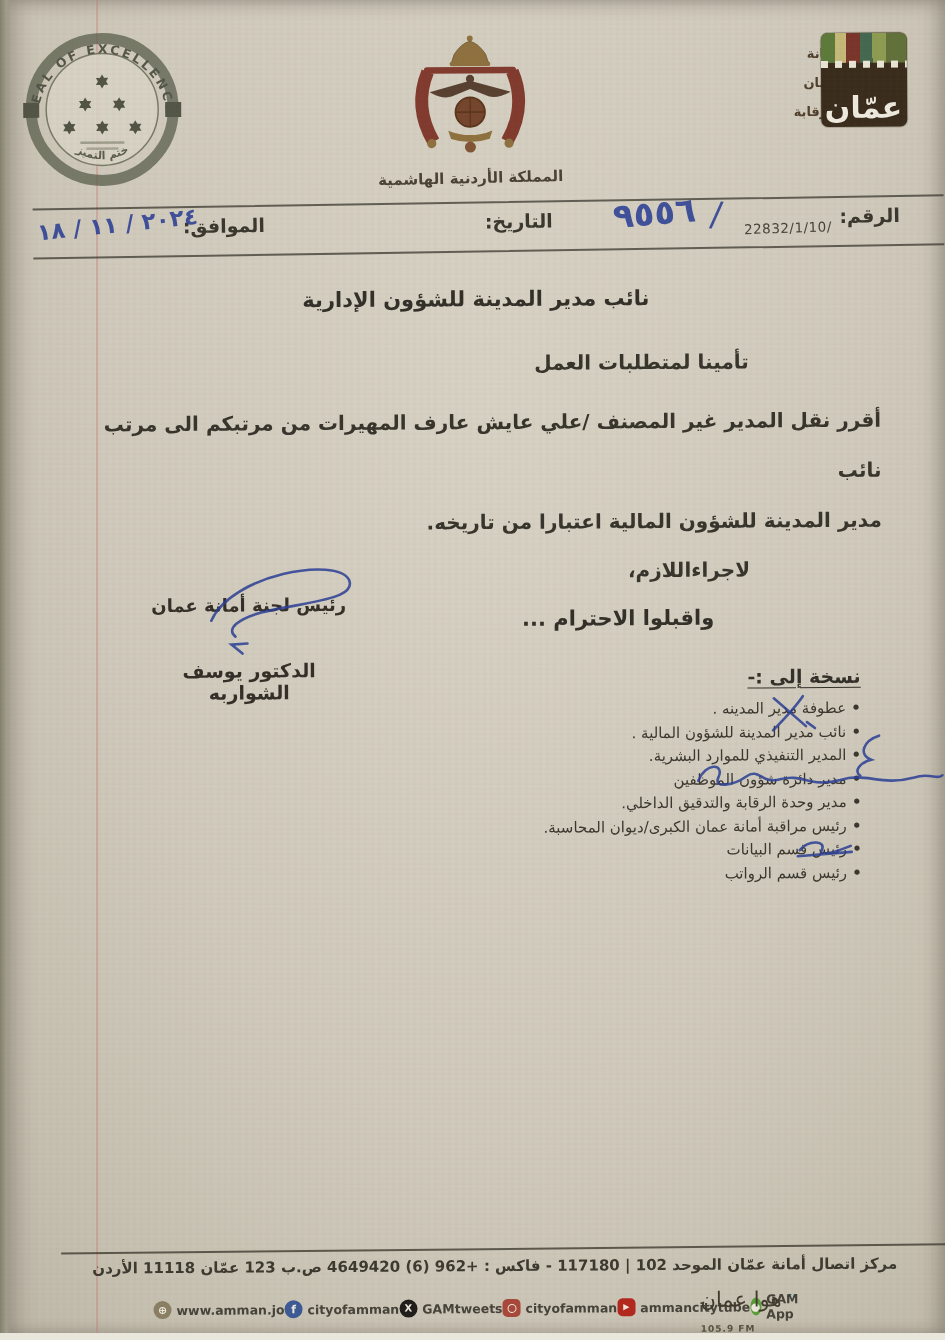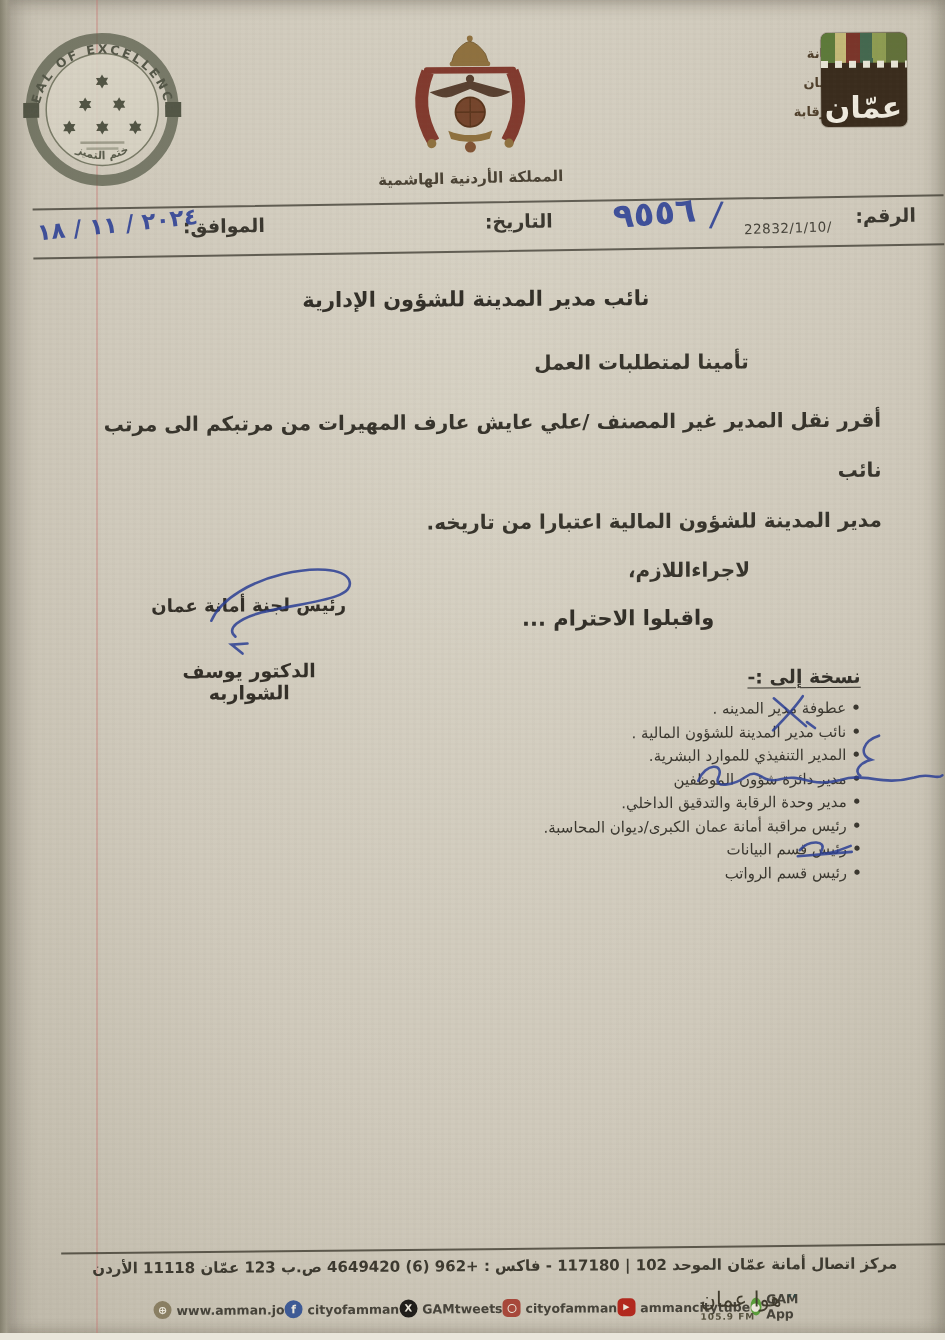--- a/index.html
+++ b/index.html
@@ -37,21 +37,21 @@
   .gam-logo .battlement{position:absolute;left:0;right:0;top:28px;height:7px;
     background:repeating-linear-gradient(90deg,#e8e4d6 0 7px, rgba(0,0,0,0) 7px 14px);}
   .gam-logo .wordmark{position:absolute;right:5px;bottom:2px;color:#efeade;
     font-size:30px;font-weight:700;direction:rtl;text-shadow:0 0 1px rgba(0,0,0,.4);}
 
   
   .refband{position:absolute;left:34px;right:0;top:196px;height:47px;
     border-top:2px solid rgba(58,55,45,.75);border-bottom:2px solid rgba(58,55,45,.75);
     transform:rotate(-0.55deg);transform-origin:right center;}
   .refband .lbl{position:absolute;font-size:19px;font-weight:700;color:#3a372f;direction:rtl;}
-  .ref-number-label{right:28px;top:7px;}
+  .ref-number-label{right:44px;top:7px;}
   .ref-number-printed{position:absolute;right:112px;top:21px;font-size:13.5px;color:#46433a;
     direction:ltr;transform:rotate(-1deg);letter-spacing:.5px;}
   .hand{color:#2b3f96;opacity:.88;}
   .ref-number-hand-sep{position:absolute;right:222px;top:-6px;font-size:34px;transform:rotate(8deg);}
   .ref-number-hand{position:absolute;right:248px;top:-8px;font-size:34px;font-weight:700;
     letter-spacing:6px;direction:ltr;transform:rotate(-4deg);}
   .ref-date-label{left:452px;top:7px;}
   .ref-corr-label{left:150px;top:7px;}
   .ref-corr-hand{position:absolute;left:4px;top:2px;font-size:23px;font-weight:700;
     direction:ltr;letter-spacing:2px;transform:rotate(-5deg);}
@@ -93,21 +93,21 @@
   .i-globe{background:#8a7f63;}
   .i-fb{background:#3d5a96;}
   .i-x{background:#1f1d1a;font-size:10px;}
   .i-ig{background:#a8473a;border-radius:5px;}
   .i-ig::after{content:"";width:7px;height:7px;border:1.6px solid #ece8dc;border-radius:50%;}
   .i-yt{background:#b3271d;border-radius:5px;font-size:8px;}
   .i-app{background:#5a9e3a;}
   .radio{position:absolute;left:695px;top:1288px;width:110px;direction:rtl;text-align:left;}
   .radio-name{font-size:21px;font-weight:400;color:#3f3a2c;display:inline-block;}
   .radio-mic{display:inline-block;transform:rotate(14deg);color:#2e4a46;font-weight:700;font-size:16px;}
-  .radio-freq{font-size:9px;letter-spacing:1px;font-weight:700;color:#56523f;direction:ltr;margin-top:0;}
+  .radio-freq{font-size:9px;letter-spacing:1px;font-weight:700;color:#56523f;direction:ltr;margin-top:12px;}
 </style>
 </head>
 <body>
 
 <div id="page">
   <div class="left-edge"></div>
   <div class="red-rule"></div>
 
   <div class="tilt">
 

